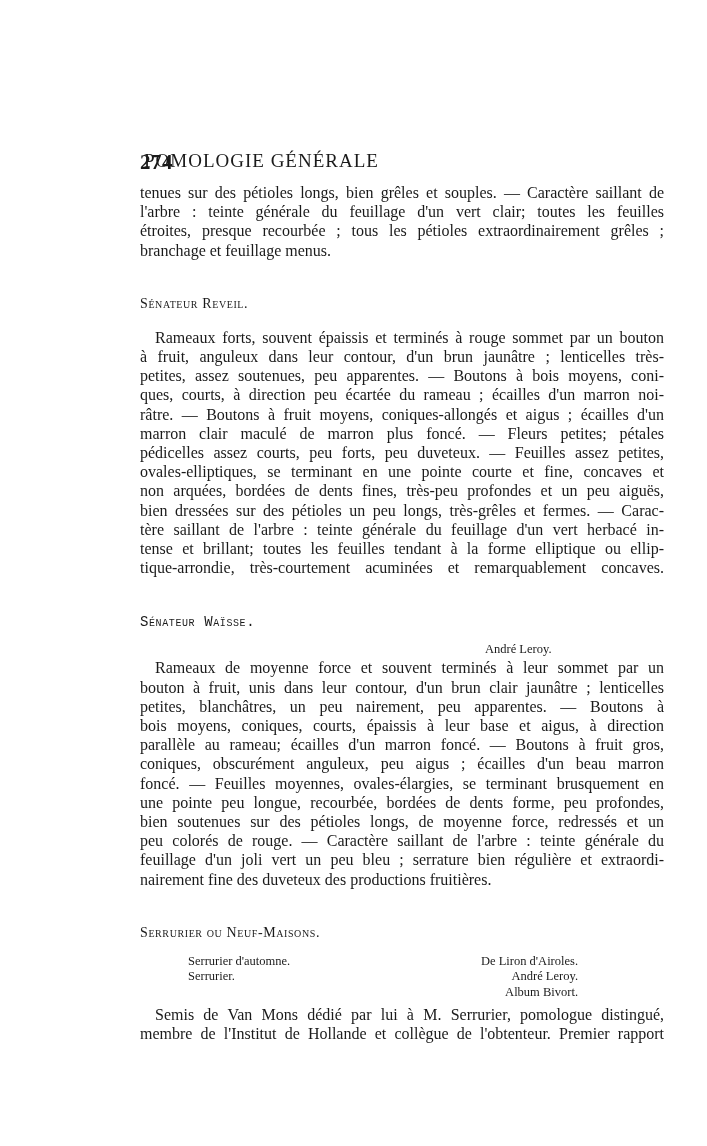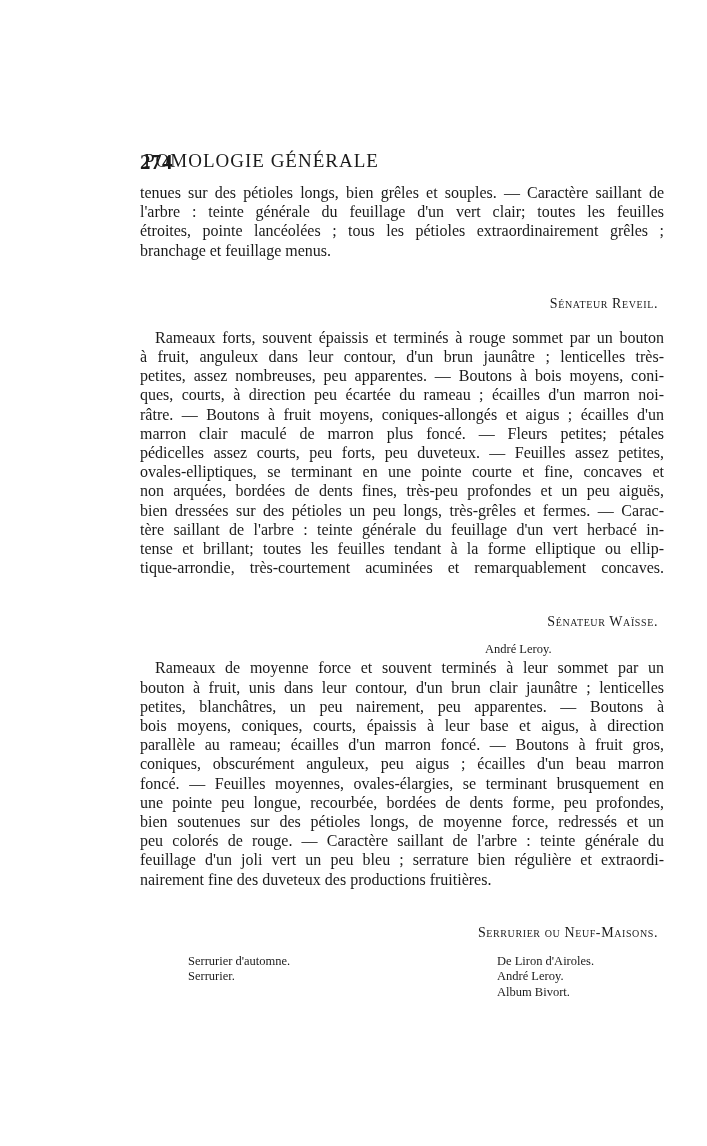--- a/index.html
+++ b/index.html
@@ -52,85 +52,86 @@
       display: block;
       text-align: justify;
       text-align-last: justify;
       white-space: nowrap;
     }
     .para .line.last {
       text-align-last: left;
     }
     .indent { text-indent: 15px; }
     .section-heading {
-      text-align: right;
+      text-align: left;
       font-size: 14px;
       font-variant: small-caps;
       letter-spacing: 0.6px;
-      margin: 6px;
+      margin: 0;
     }
     .author-ref {
       font-size: 12.5px;
       margin: 0;
       position: relative;
     }
     .synonyms {
       position: relative;
       font-size: 12.5px;
       line-height: 15.5px;
       height: 50px;
     }
     .syn-left {
       position: absolute;
       left: 48px;
       top: 0;
     }
     .syn-right {
       position: absolute;
-      left: 357px;
+      left: 341px;
       top: 0;
+      text-align: right;
     }
     .syn-right div, .syn-left div { white-space: nowrap; }
   </style>
 </head>
 <body>
 
 <div class="page">
 
   <div class="running-head">
     <span class="page-number">274</span>
     <span class="page-title">POMOLOGIE GÉNÉRALE</span>
   </div>
 
   <div class="para" style="margin-top:13px;">
     <span class="line">tenues sur des pétioles longs, bien grêles et souples. — Caractère saillant de</span>
     <span class="line">l'arbre : teinte générale du feuillage d'un vert clair; toutes les feuilles</span>
-    <span class="line">étroites, pointe lancéolées ; tous les pétioles extraordinairement grêles ;</span>
+    <span class="line">étroites, presque recourbée ; tous les pétioles extraordinairement grêles ;</span>
     <span class="line last">branchage et feuillage menus.</span>
   </div>
 
   <div class="section-heading" style="margin-top:36px;">Sénateur Reveil.</div>
 
   <div class="para" style="margin-top:16px;">
     <span class="line indent">Rameaux forts, souvent épaissis et terminés à rouge sommet par un bouton</span>
     <span class="line">à fruit, anguleux dans leur contour, d'un brun jaunâtre ; lenticelles très-</span>
-    <span class="line">petites, assez nombreuses, peu apparentes. — Boutons à bois moyens, coni-</span>
+    <span class="line">petites, assez soutenues, peu apparentes. — Boutons à bois moyens, coni-</span>
     <span class="line">ques, courts, à direction peu écartée du rameau ; écailles d'un marron noi-</span>
     <span class="line">râtre. — Boutons à fruit moyens, coniques-allongés et aigus ; écailles d'un</span>
     <span class="line">marron clair maculé de marron plus foncé. — Fleurs petites; pétales</span>
     <span class="line">pédicelles assez courts, peu forts, peu duveteux. — Feuilles assez petites,</span>
     <span class="line">ovales-elliptiques, se terminant en une pointe courte et fine, concaves et</span>
     <span class="line">non arquées, bordées de dents fines, très-peu profondes et un peu aiguës,</span>
     <span class="line">bien dressées sur des pétioles un peu longs, très-grêles et fermes. — Carac-</span>
     <span class="line">tère saillant de l'arbre : teinte générale du feuillage d'un vert herbacé in-</span>
     <span class="line">tense et brillant; toutes les feuilles tendant à la forme elliptique ou ellip-</span>
     <span class="line">tique-arrondie, très-courtement acuminées et remarquablement concaves.</span>
   </div>
 
-  <div class="section-heading" style="margin-top:37px;">Sénateur Waïsse.</div>
+  <div class="section-heading" style="margin-top:37px;font-family:Liberation Mono, monospace;">Sénateur Waïsse.</div>
 
   <div class="author-ref" style="margin-top:12px; padding-left:345px;">André Leroy.</div>
 
   <div class="para" style="margin-top:1px;">
     <span class="line indent">Rameaux de moyenne force et souvent terminés à leur sommet par un</span>
     <span class="line">bouton à fruit, unis dans leur contour, d'un brun clair jaunâtre ; lenticelles</span>
     <span class="line">petites, blanchâtres, un peu nairement, peu apparentes. — Boutons à</span>
     <span class="line">bois moyens, coniques, courts, épaissis à leur base et aigus, à direction</span>
     <span class="line">parallèle au rameau; écailles d'un marron foncé. — Boutons à fruit gros,</span>
     <span class="line">coniques, obscurément anguleux, peu aigus ; écailles d'un beau marron</span>
@@ -149,14 +150,18 @@
       <div>Serrurier d'automne.</div>
       <div>Serrurier.</div>
     </div>
     <div class="syn-right">
       <div>De Liron d'Airoles.</div>
       <div>André Leroy.</div>
       <div>Album Bivort.</div>
     </div>
   </div>
 
+  <div class="para" style="margin-top:1px;">
+    <span class="line indent">Semis de Van Mons dédié par lui à M. Serrurier, pomologue distingué,</span>
+    <span class="line">membre de l'Institut de Hollande et collègue de l'obtenteur. Premier rapport</span>
+  </div>
 
 </div>
 
 </body></html>

